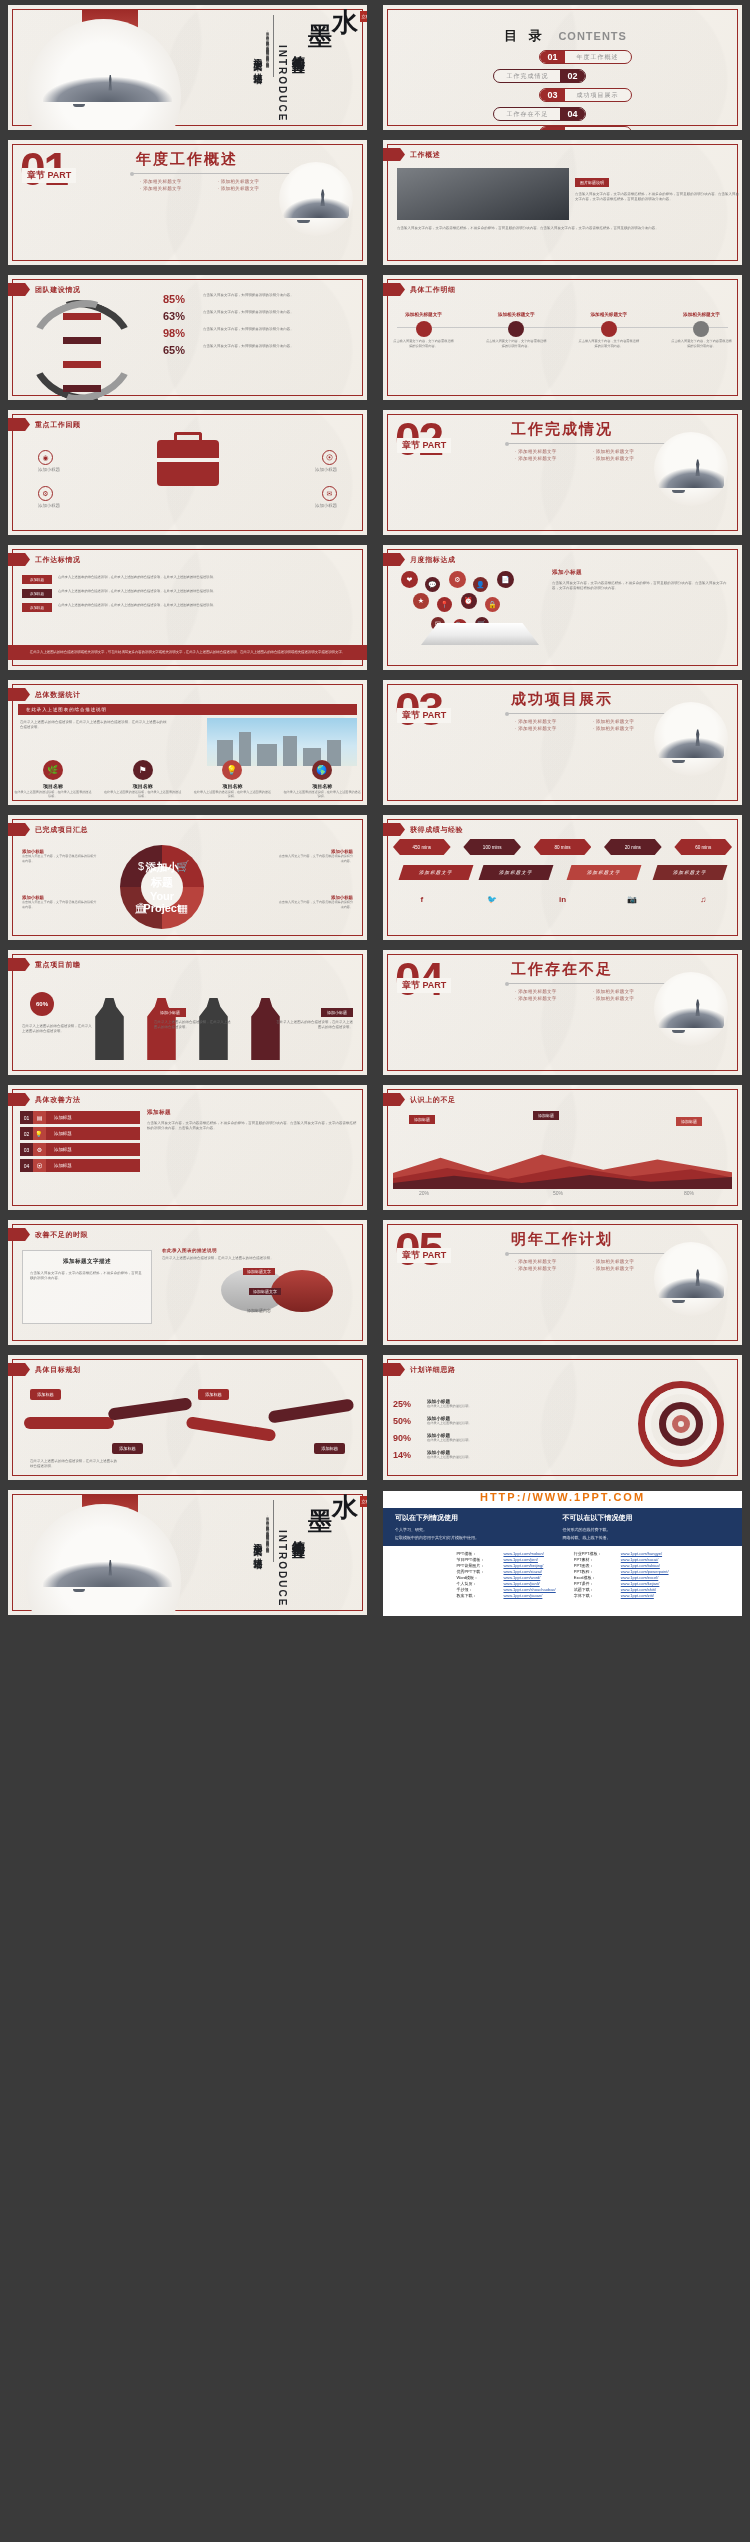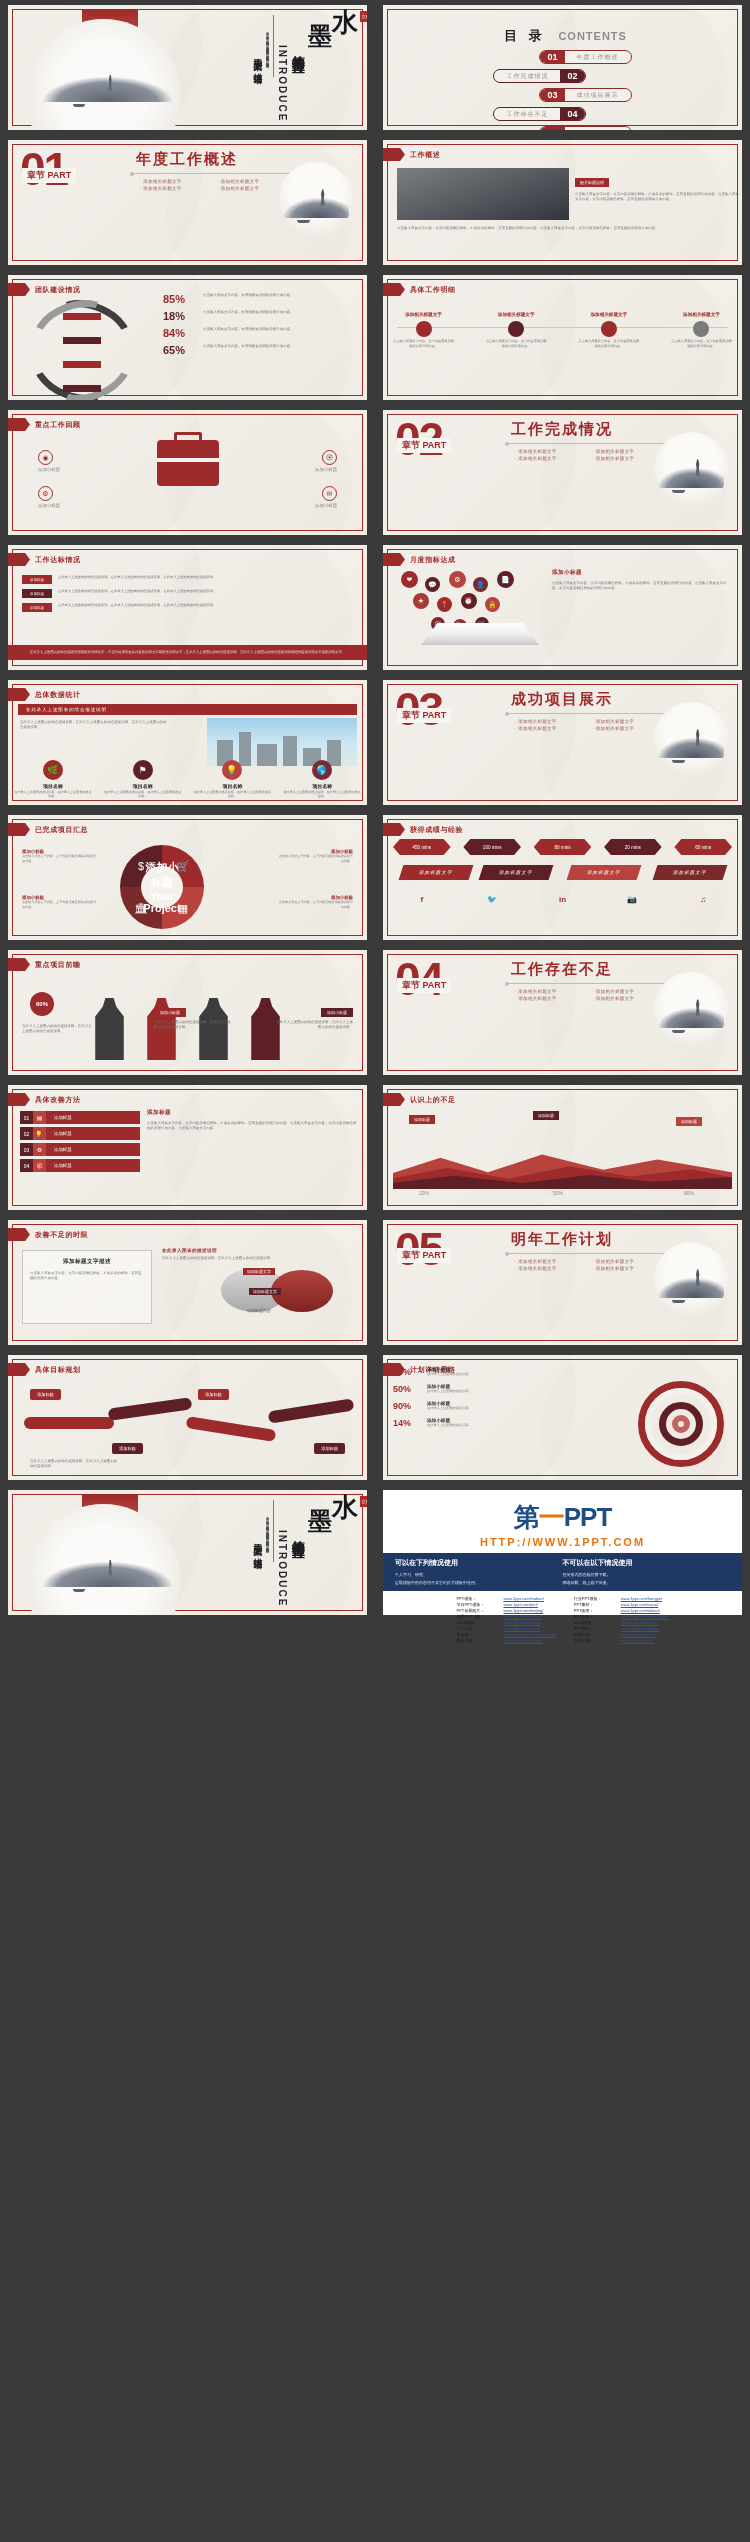--- a/index.html
+++ b/index.html
@@ -206,21 +206,21 @@
   .sseg.d{background:#5e1f26;}
   .tagbox{position:absolute;background:#9d2b2b;color:#fff;font-size:4.2px;padding:3px 7px;border-radius:2px;}
   .tagbox.d{background:#5e1f26;}
 
   
   .conc{position:absolute;right:18px;top:26px;width:86px;height:86px;border-radius:50%;
     border:7px solid #9d2b2b;display:flex;align-items:center;justify-content:center;}
   .conc2{width:100%;height:100%;border-radius:50%;border:6px solid #f4f1ec;display:flex;align-items:center;justify-content:center;}
   .conc3{width:74%;height:74%;border-radius:50%;border:7px solid #5e1f26;display:flex;align-items:center;justify-content:center;}
   .conc4{width:62%;height:62%;border-radius:50%;border:6px solid #c0655f;}
-  .plist{position:absolute;left:10px;top:12px;width:150px;}
+  .plist{position:absolute;left:10px;top:44px;width:150px;}
   .pitem{display:flex;align-items:center;margin-bottom:7px;}
   .pitem .v{font-size:9px;font-weight:bold;color:#9d2b2b;width:34px;}
   .pitem .x .h{font-size:4.6px;font-weight:bold;color:#333;}
   .pitem .x .p{font-size:3.2px;color:#7e7e7e;line-height:1.5;}
 
   
   .ppt-slide{background:#fff;position:relative;width:100%;height:100%;}
   .ppt-logo{text-align:center;padding-top:10px;font-size:26px;font-weight:bold;color:#1f4e87;
     font-family:"Liberation Sans",sans-serif;letter-spacing:-1px;}
   .ppt-logo i{color:#e8730c;font-style:normal;}
@@ -367,25 +367,25 @@
         <div class="rung d" style="top:36px;"></div>
         <div class="rung" style="top:60px;"></div>
         <div class="rung d" style="top:84px;"></div>
       </div>
       <div class="pct-list">
         <div class="pct">
           <div class="v">85%</div>
           <div class="x sm">点击输入简要文字内容，短简明扼要说明的说明分项内容。</div>
         </div>
         <div class="pct">
-          <div class="v d">18%</div>
+          <div class="v d">63%</div>
           <div class="x sm">点击输入简要文字内容，短简明扼要说明的说明分项内容。</div>
         </div>
         <div class="pct">
-          <div class="v">84%</div>
+          <div class="v">98%</div>
           <div class="x sm">点击输入简要文字内容，短简明扼要说明的说明分项内容。</div>
         </div>
         <div class="pct">
           <div class="v d">65%</div>
           <div class="x sm">点击输入简要文字内容，短简明扼要说明的说明分项内容。</div>
         </div>
       </div>
     </div>
   </div>
 
@@ -912,21 +912,20 @@
         <div class="cov-en" style="margin-top:34px;">INTRODUCE</div>
         <div class="vrule"></div>
         <div class="cov-desc" style="margin-top:18px;">中国风，又称中国风格，是建立在中国传统文化的基础上，蕴含大量中国元素并适应全球流行趋势的艺术形式或生活方式。中国风是中国元素与流行趋势的融合，是建立在中国传统文化的基础上。</div>
         <div class="cov-sub" style="font-size:9px;margin-top:40px;">添加文案 · 描述语</div>
       </div>
     </div>
   </div>
 
   <div class="cell">
     <div class="ppt-slide">
-      <div class="ppt-logo"><span>第</span><i>一</i><span>PPT</span></div>
       <div class="ppt-url">HTTP://WWW.1PPT.COM</div>
       <div class="ppt-band">
         <div class="col">
           <h4>可以在下列情况使用</h4>
           <p>个人学习、研究。</p>
           <p>提取模板中的内容用于其它幻灯片模板中使用。</p>
         </div>
         <div class="col">
           <h4>不可以在以下情况使用</h4>
           <p>任何形式的在线付费下载。</p>

